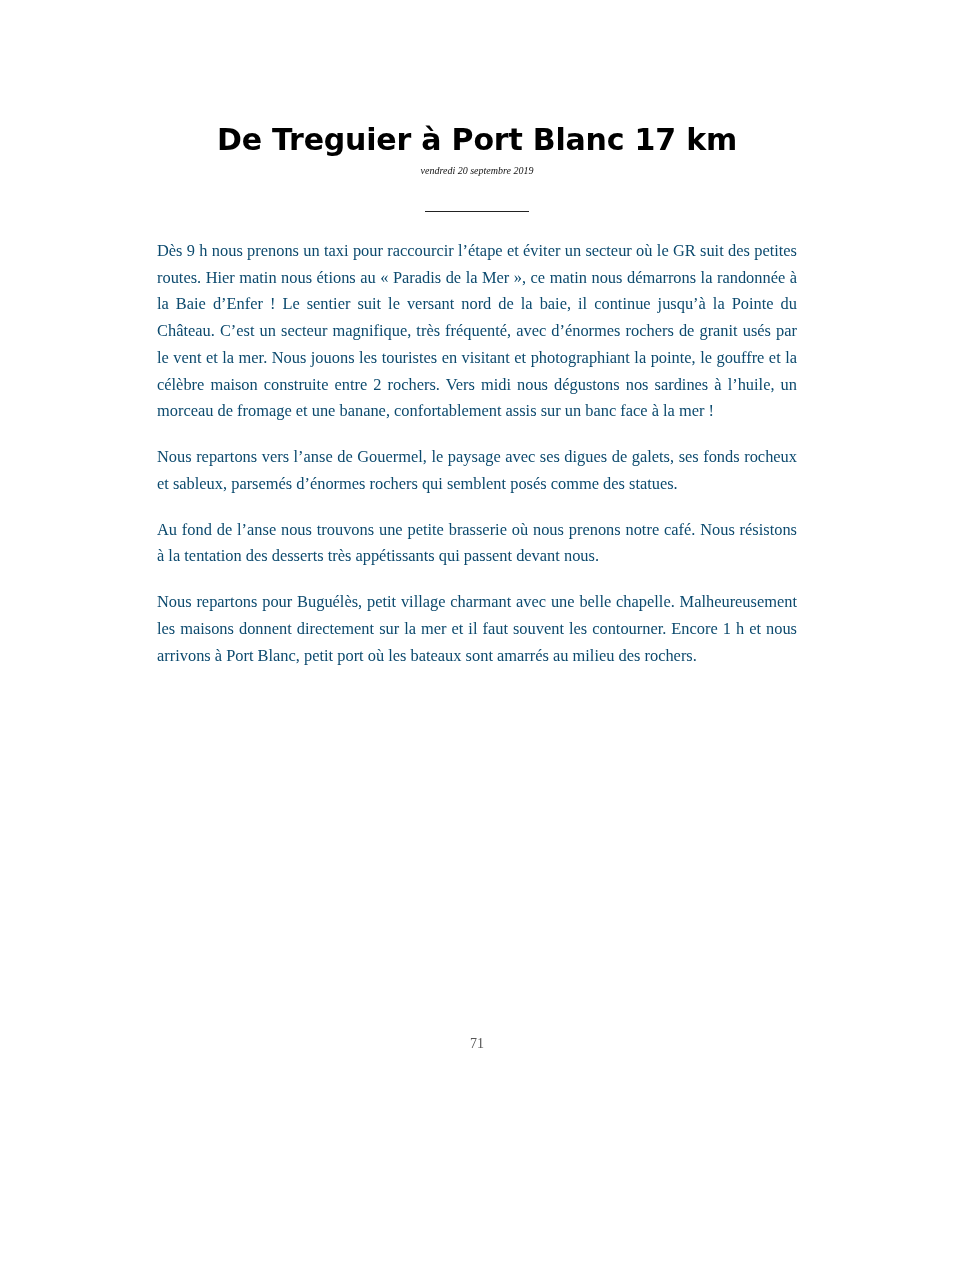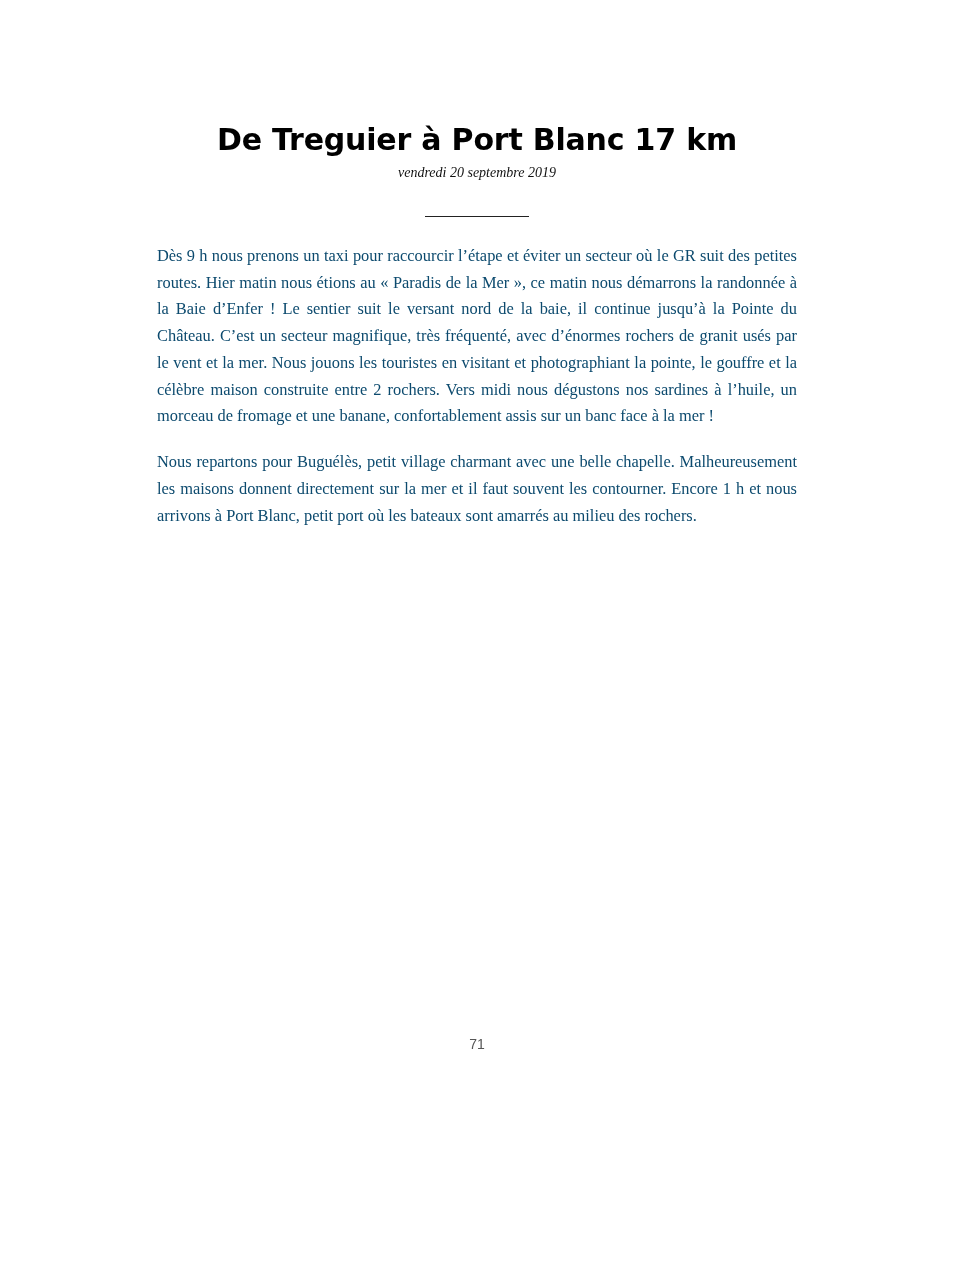--- a/index.html
+++ b/index.html
@@ -29,21 +29,21 @@
     font-size: 30px;
     letter-spacing: -0.2px;
     margin: 0;
     padding-top: 122px;
     color: #000000;
   }
   .doc-subtitle {
     text-align: center;
     font-family: "Liberation Serif", serif;
     font-style: italic;
-    font-size: 14px;
+    font-size: 10px;
     color: #111111;
     margin: 8px 0 0 0;
   }
   .rule-wrap {
     text-align: center;
     margin-top: 22px;
   }
   .rule {
     display: inline-block;
     width: 104px;
@@ -67,37 +67,39 @@
   }
   p.para:last-child {
     margin-bottom: 0;
   }
   .page-number {
     position: absolute;
     left: 0;
     right: 0;
     bottom: 44px;
     text-align: center;
-    font-family: Liberation Sans, sans-serif;
+    font-family: Liberation Serif, serif;
     font-size: 14px;
     color: #555555;
   }
 </style>
 </head>
 <body>
 
 <div class="page">
 
   <h1 class="doc-title">De Treguier à Port Blanc 17 km</h1>
   <div class="doc-subtitle">vendredi 20 septembre 2019</div>
 
   <div class="rule-wrap">
     <span class="rule"></span>
   </div>
 
   <div class="body-area">
     <p class="para">Dès 9 h nous prenons un taxi pour raccourcir l’étape et éviter un secteur où le GR suit des petites routes. Hier matin nous étions au « Paradis de la Mer », ce matin nous démarrons la randonnée à la Baie d’Enfer ! Le sentier suit le versant nord de la baie, il continue jusqu’à la Pointe du Château. C’est un secteur magnifique, très fréquenté, avec d’énormes rochers de granit usés par le vent et la mer. Nous jouons les touristes en visitant et photographiant la pointe, le gouffre et la célèbre maison construite entre 2 rochers. Vers midi nous dégustons nos sardines à l’huile, un morceau de fromage et une banane, confortablement assis sur un banc face à la mer !</p>
+    <p class="para">Nous repartons vers l’anse de Gouermel, le paysage avec ses digues de galets, ses fonds rocheux et sableux, parsemés d’énormes rochers qui semblent posés comme des statues.</p>
+    <p class="para">Au fond de l’anse nous trouvons une petite brasserie où nous prenons notre café. Nous résistons à la tentation des desserts très appétissants qui passent devant nous.</p>
     <p class="para">Nous repartons pour Buguélès, petit village charmant avec une belle chapelle. Malheureusement les maisons donnent directement sur la mer et il faut souvent les contourner. Encore 1 h et nous arrivons à Port Blanc, petit port où les bateaux sont amarrés au milieu des rochers.</p>
   </div>
 
   <div class="page-number">71</div>
 
 </div>
 
 </body></html>

